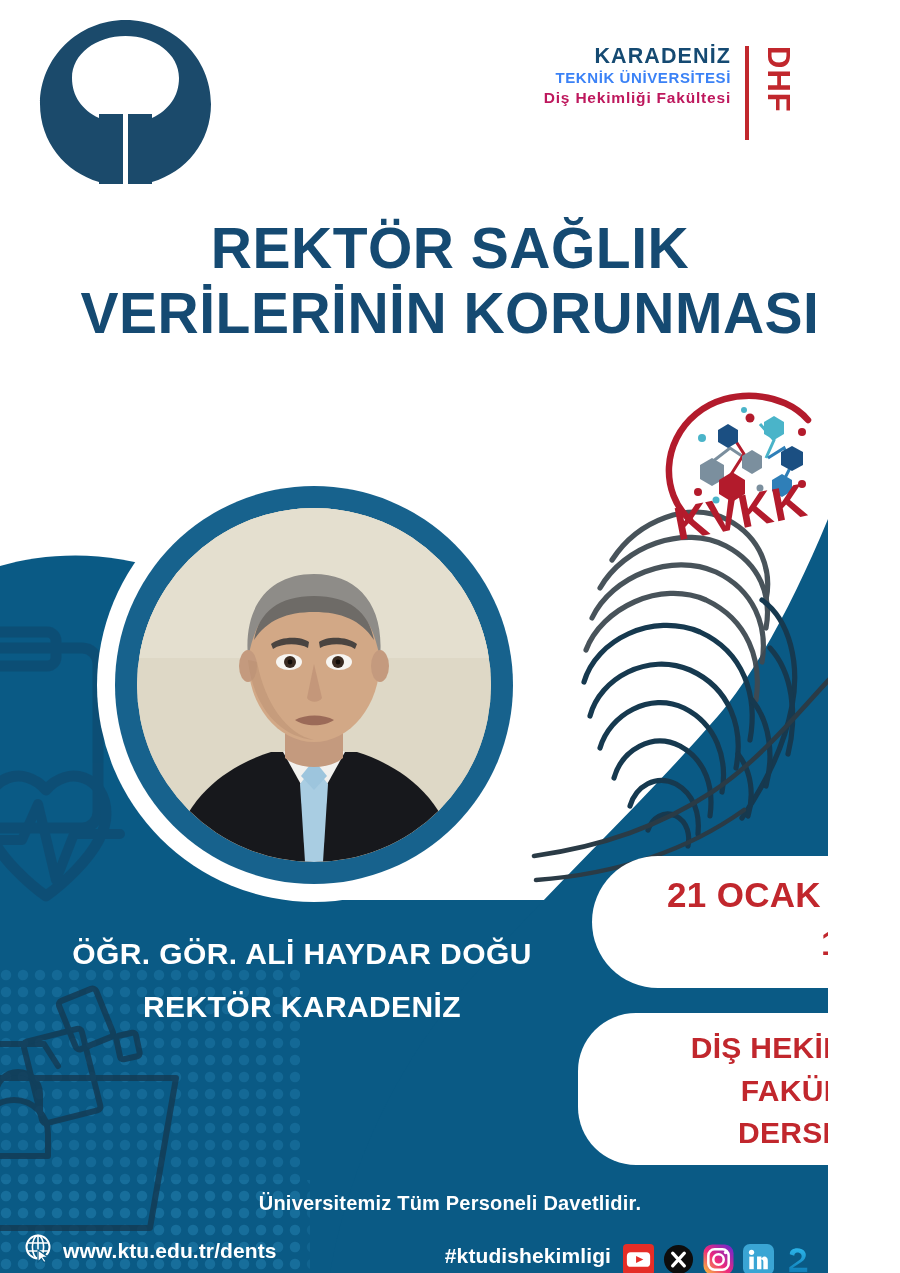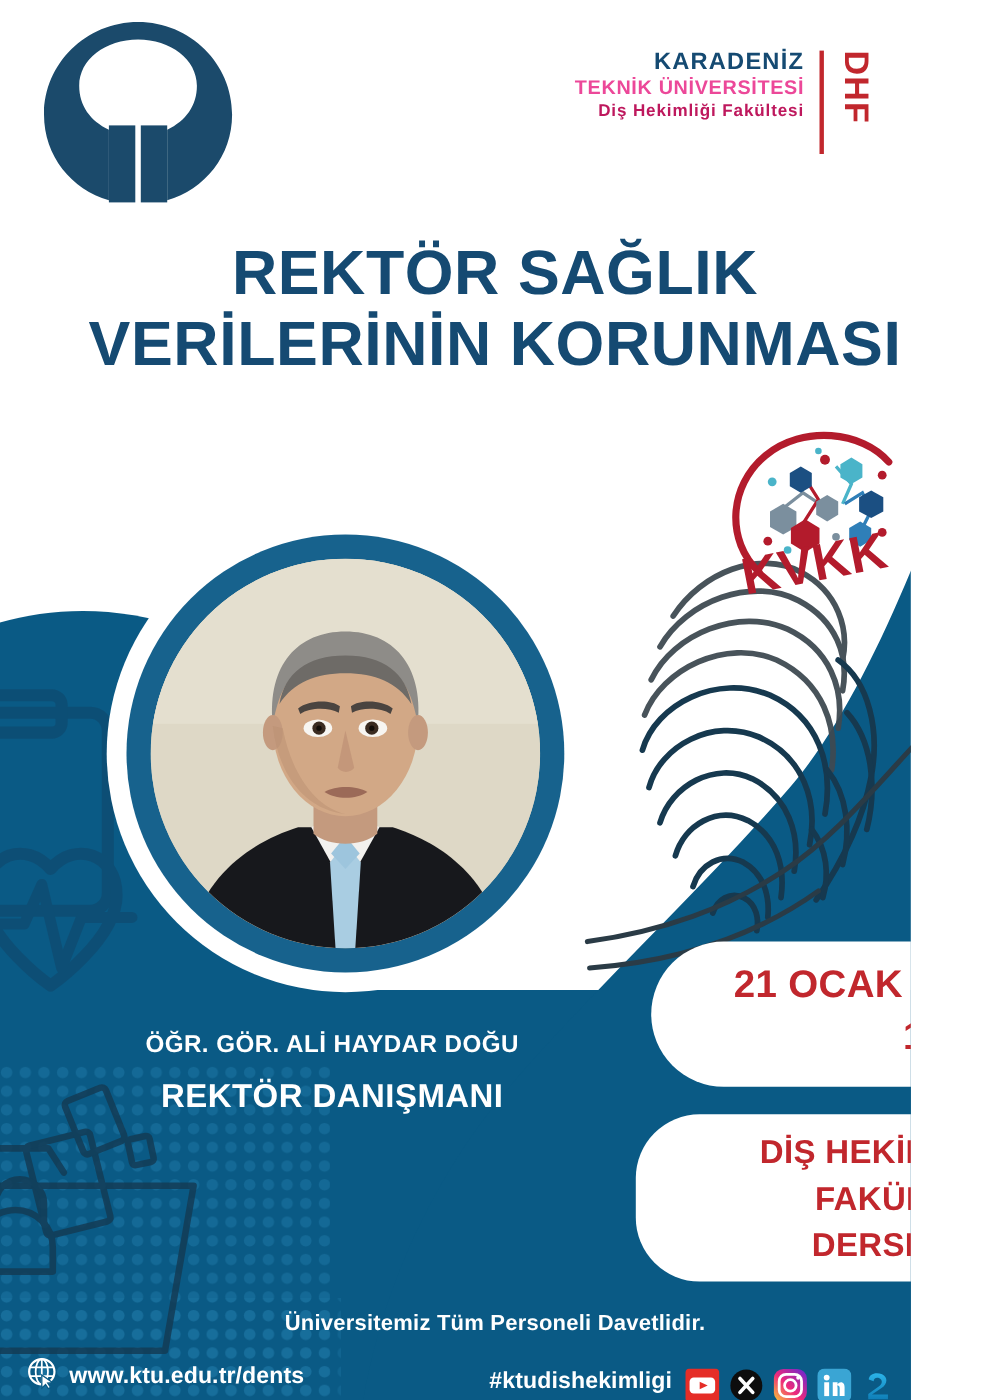--- a/index.html
+++ b/index.html
@@ -26,21 +26,21 @@
     text-align:right;
     display:flex;align-items:flex-start;justify-content:flex-end;
     gap:14px;
   }
   #brand-lines{text-align:right;}
   .brand-l1{
     color:#154a72;font-weight:bold;font-size:21.5px;letter-spacing:1.1px;
     line-height:1.14;white-space:nowrap;
   }
   .brand-l2{
-    color:#ec4899;font-weight:bold;font-size:18px;letter-spacing:0.6px;
+    color:#3b82f6;font-weight:bold;font-size:15px;letter-spacing:0.6px;
     line-height:1.14;white-space:nowrap;
   }
   .brand-l3{
     color:#be185d;font-weight:bold;font-size:15.5px;letter-spacing:0.8px;
     line-height:1.5;white-space:nowrap;
   }
   #brand-rule{width:4px;height:94px;background:#c1272d;margin-top:2px;}
   #brand-dhf{
     color:#c1272d;font-weight:bold;font-size:31px;letter-spacing:1px;
     writing-mode:vertical-rl;
@@ -80,21 +80,21 @@
     overflow:hidden;
     background:#d9d3c0;
   }
 
   
   #speaker{
     position:absolute;left:0;top:936px;width:604px;
     text-align:center;color:#ffffff;
   }
   #speaker-name{
-    font-weight:bold;font-size:22px;letter-spacing:0.4px;line-height:1.2;
+    font-weight:bold;font-size:30px;letter-spacing:0.4px;line-height:1.2;
     white-space:nowrap;
   }
   #speaker-role{
     font-weight:bold;font-size:30px;letter-spacing:0.4px;margin-top:18px;
     white-space:nowrap;
   }
 
   
   #date-card{
     position:absolute;left:592px;top:856px;width:340px;height:132px;
@@ -343,21 +343,21 @@
 
         <path d="M158,212 C 168,206 187,206 197,212 C 187,219 168,219 158,212 Z" fill="#9b6a58"></path>
 
         <path d="M111,152 C 116,196 140,228 177,232 C 150,226 128,196 120,154 Z" fill="#b98f72" opacity="0.5"></path>
       </svg>
     </div>
   </div>
 
   <div id="speaker">
     <div id="speaker-name">ÖĞR. GÖR. ALİ HAYDAR DOĞU</div>
-    <div id="speaker-role">REKTÖR DANIŞMANI</div>
+    <div id="speaker-role">REKTÖR KARADENİZ</div>
   </div>
 
   <div id="date-card">
     <div id="date-line">21 OCAK 2026</div>
     <div id="time-line">10.00</div>
   </div>
 
   <div id="venue-card">
     <div class="venue-line">DİŞ HEKİMLİĞİ</div>
     <div class="venue-line">FAKÜLTESİ</div>

